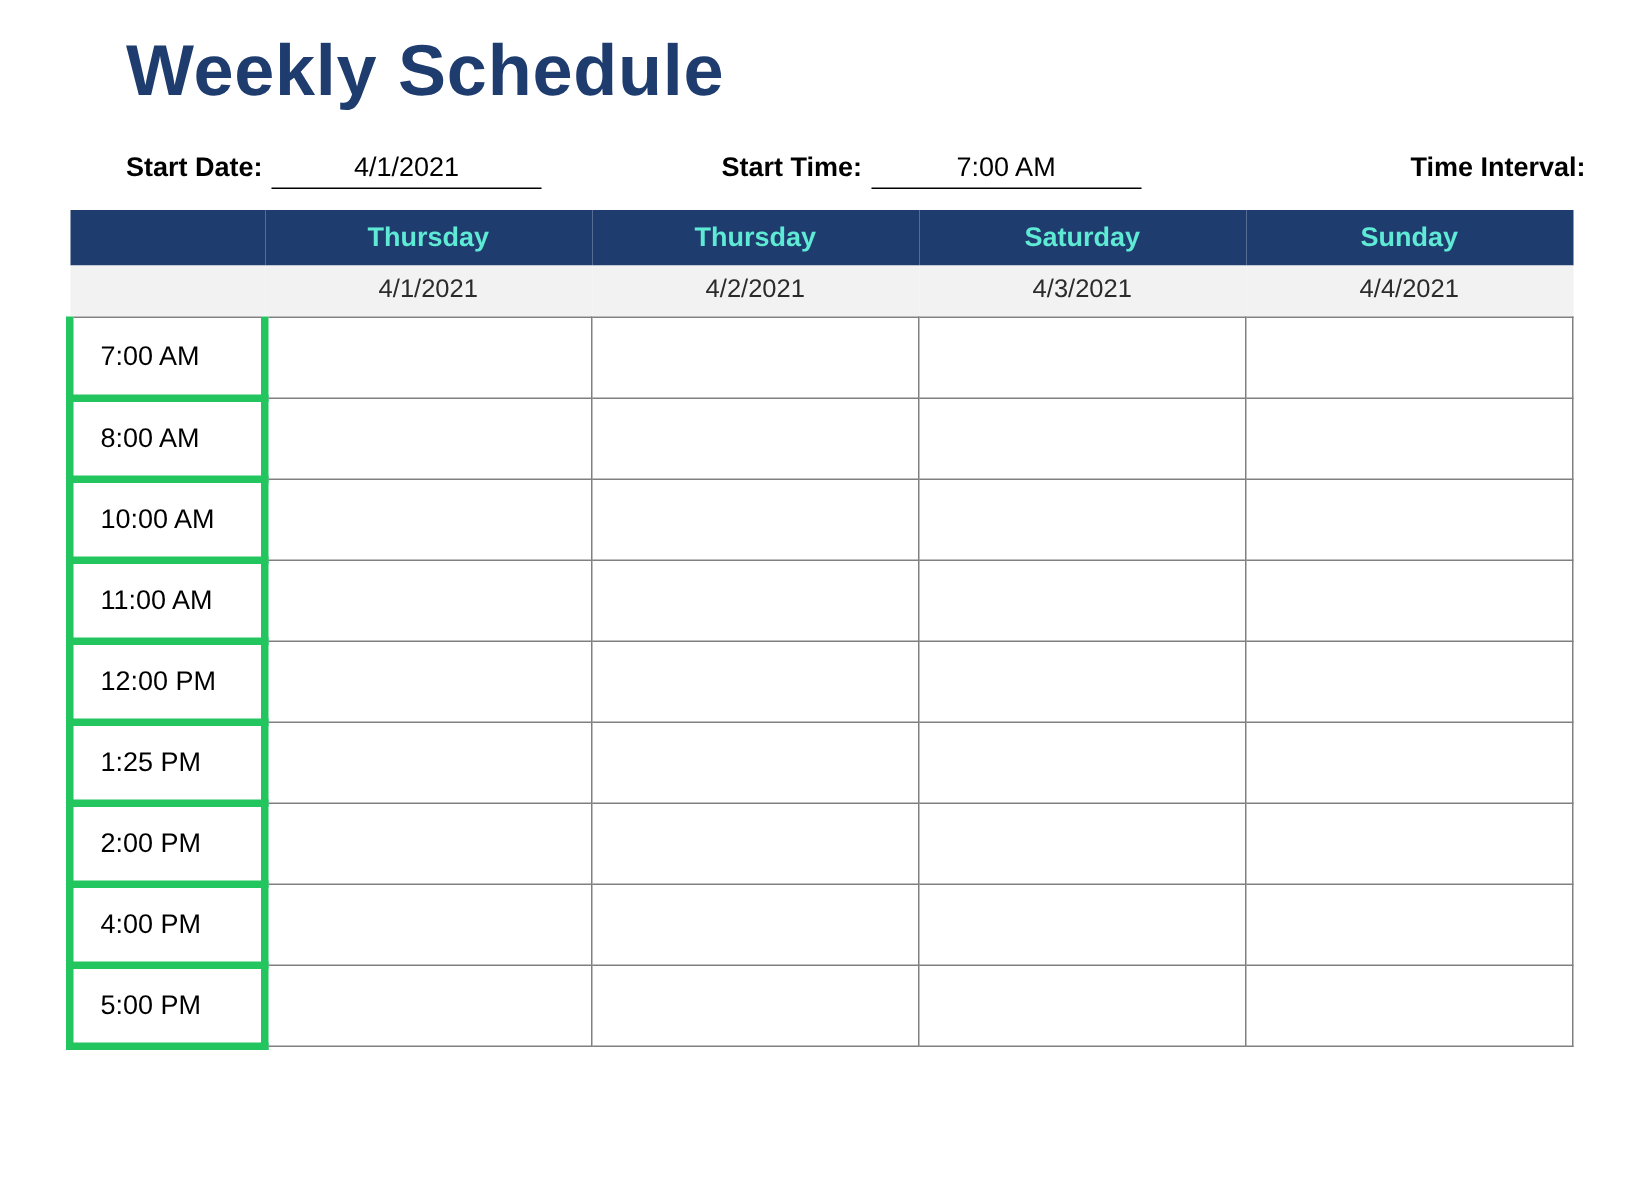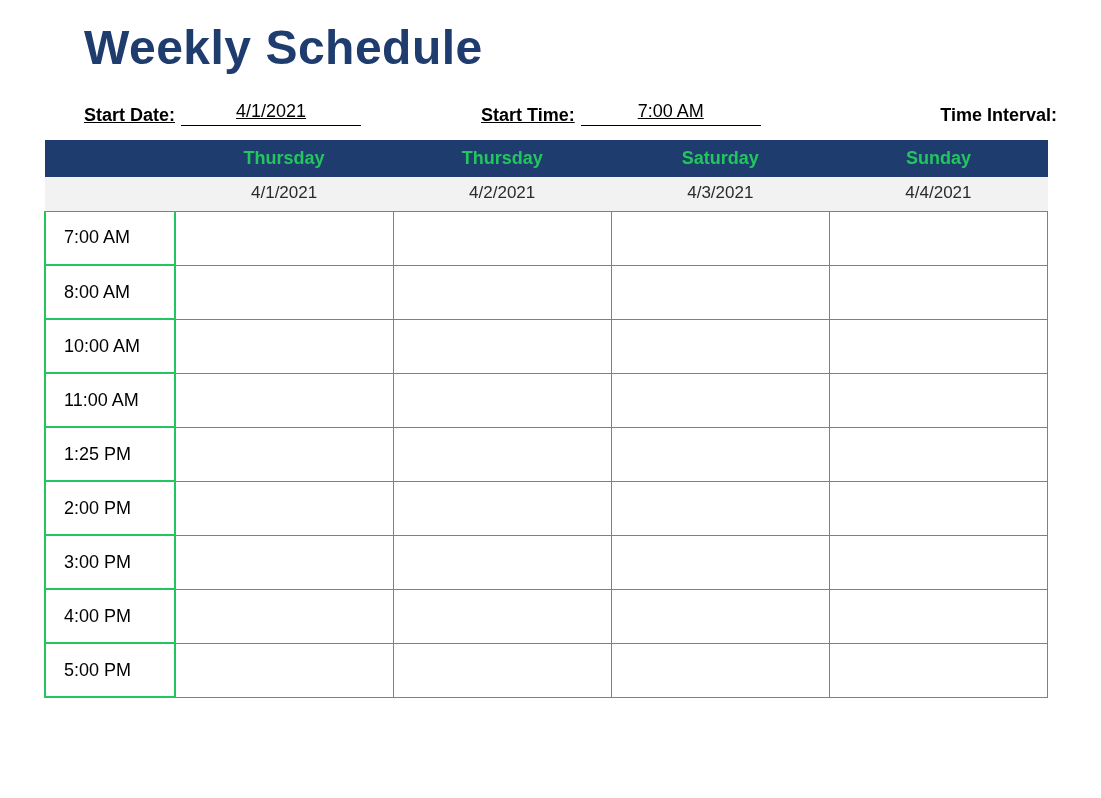--- a/index.html
+++ b/index.html
@@ -27,22 +27,21 @@
     align-items: baseline;
     gap: 0;
     font-size: 18px;
     font-weight: 700;
     color: #000;
     margin-left: 40px;
     margin-right: 0;
   }
   .meta-item {
     display: flex;
-    align-items: flex-end;
-    text-decoration: underline;
+    align-items: flex-start;
   }
   .meta-label {
     white-space: nowrap;
     padding-right: 6px;
   }
   .meta-value-wrap {
     border-bottom: 1.5px solid #000;
     min-width: 180px;
     text-align: center;
     font-weight: 400;
@@ -60,21 +59,21 @@
     margin-top: 14px;
     border-collapse: collapse;
     width: 1004px;
     table-layout: fixed;
   }
   .schedule col.timecol { width: 130px; }
   .schedule col.daycol  { width: 218px; }
 
   .day-header-row th {
     background: #1f3c6e;
-    color: #22c55e;
+    color: #5eead4;
     font-weight: 700;
     font-size: 18px;
     padding: 8px 0;
     text-align: center;
     border: none;
   }
   .date-header-row th {
     background: #f2f2f2;
     color: #2b2b2b;
     font-weight: 400;
@@ -90,21 +89,21 @@
   .schedule tbody td, .schedule tbody th {
     border: 1px solid #808080;
     height: 54px;
   }
   .schedule tbody th.time-cell {
     font-weight: 400;
     font-size: 18px;
     text-align: left;
     padding-left: 18px;
     background: #ffffff;
-    border: 2px solid #22c55e;
+    border: 5px solid #22c55e;
   }
   .schedule tbody td.slot {
     background: #ffffff;
   }
   .schedule tbody tr:first-child th,
   .schedule tbody tr:first-child td {
     border-top: 1px solid #808080;
   }
 </style>
 </head>
@@ -175,35 +174,35 @@
         <td class="slot"></td>
       </tr>
       <tr>
         <th class="time-cell">11:00 AM</th>
         <td class="slot"></td>
         <td class="slot"></td>
         <td class="slot"></td>
         <td class="slot"></td>
       </tr>
       <tr>
+        <th class="time-cell">12:00 PM</th>
+        <td class="slot"></td>
+        <td class="slot"></td>
+        <td class="slot"></td>
+        <td class="slot"></td>
+      </tr>
+      <tr>
         <th class="time-cell">1:25 PM</th>
         <td class="slot"></td>
         <td class="slot"></td>
         <td class="slot"></td>
         <td class="slot"></td>
       </tr>
       <tr>
         <th class="time-cell">2:00 PM</th>
-        <td class="slot"></td>
-        <td class="slot"></td>
-        <td class="slot"></td>
-        <td class="slot"></td>
-      </tr>
-      <tr>
-        <th class="time-cell">3:00 PM</th>
         <td class="slot"></td>
         <td class="slot"></td>
         <td class="slot"></td>
         <td class="slot"></td>
       </tr>
       <tr>
         <th class="time-cell">4:00 PM</th>
         <td class="slot"></td>
         <td class="slot"></td>
         <td class="slot"></td>

